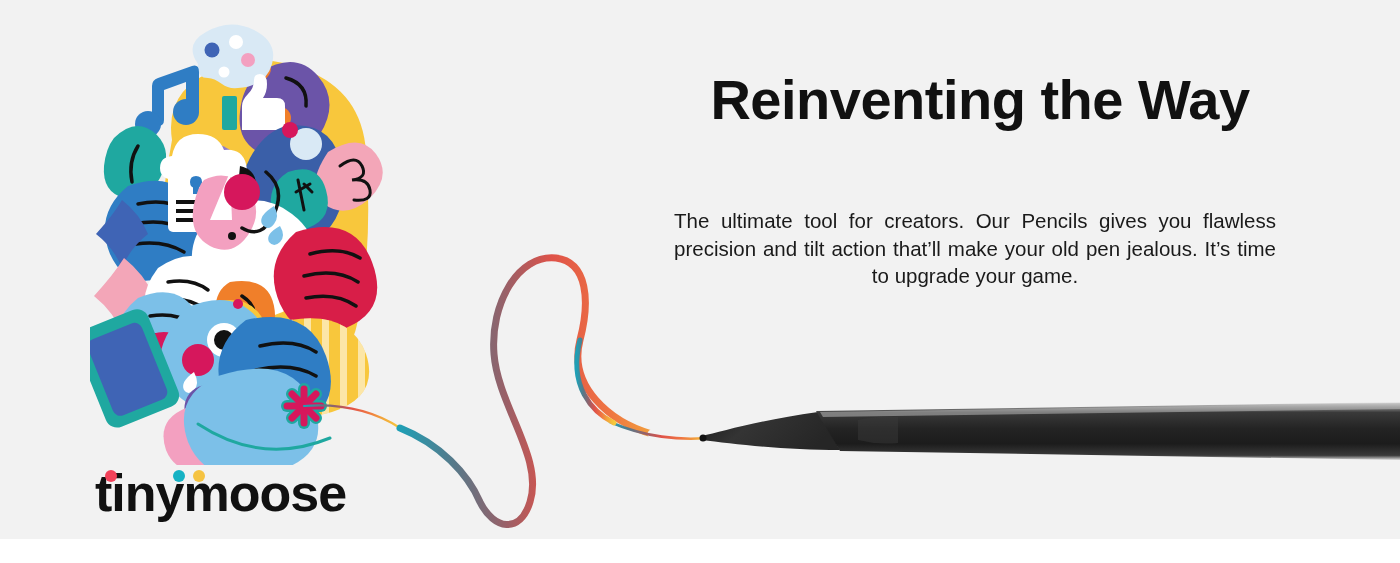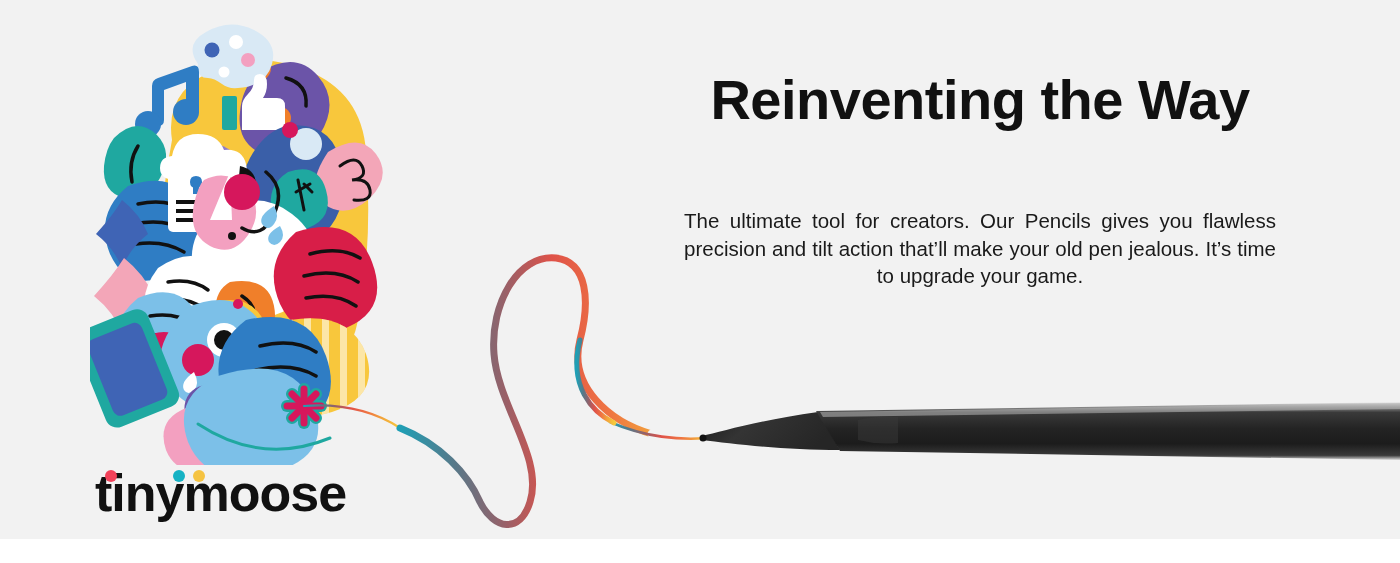--- a/index.html
+++ b/index.html
@@ -57,21 +57,21 @@
   #headline {
     margin: 0;
     font-size: 56px;
     line-height: 1.06;
     font-weight: 900;
     letter-spacing: -0.5px;
     color: #111111;
     font-family: "Liberation Sans", sans-serif;
   }
   #subcopy {
-    margin: 78px 24px 0 24px;
+    margin: 78px 24px 0 14px;
     font-size: 20.5px;
     line-height: 1.33;
     font-weight: 400;
     color: #1a1a1a;
     text-align: justify;
     text-align-last: center;
     font-family: "Liberation Sans", sans-serif;
   }
 
   

